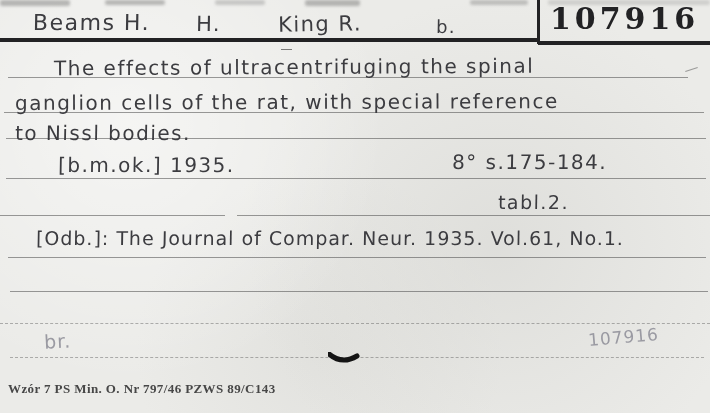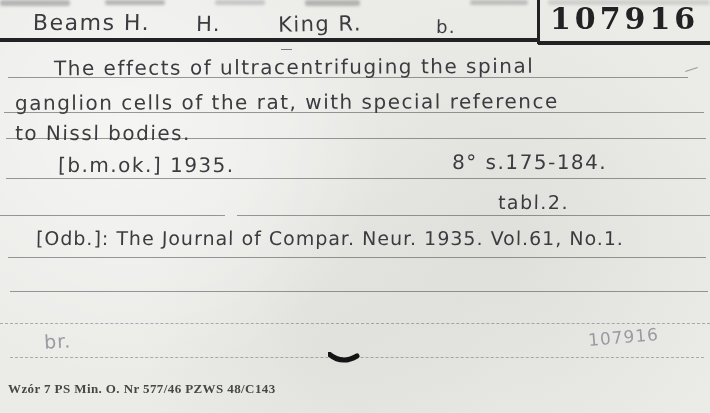--- a/index.html
+++ b/index.html
@@ -88,15 +88,15 @@
 
   <span class="hand" style="left:36px;top:227px;font-size:19px;letter-spacing:1px;">[Odb.]: The Journal of Compar. Neur. 1935. Vol.61, No.1.</span>
 
   <span class="pencil" style="left:44px;top:330px;font-size:19px;transform:rotate(-3deg);">br.</span>
   <span class="pencil" style="left:588px;top:327px;font-size:17px;transform:rotate(-5deg);">107916</span>
 
   <svg class="abs" style="left:328px;top:352px;" width="32" height="14" viewBox="0 0 32 14">
     <path d="M1 2 Q 14 13, 29 4" fill="none" stroke="#141414" stroke-width="5" stroke-linecap="round"></path>
   </svg>
 
-  <span class="imprint">Wzór 7 PS Min. O. Nr 577/46 PZWS 48/C143</span>
+  <span class="imprint">Wzór 7 PS Min. O. Nr 797/46 PZWS 89/C143</span>
 
 </div>
 
 </body></html>

